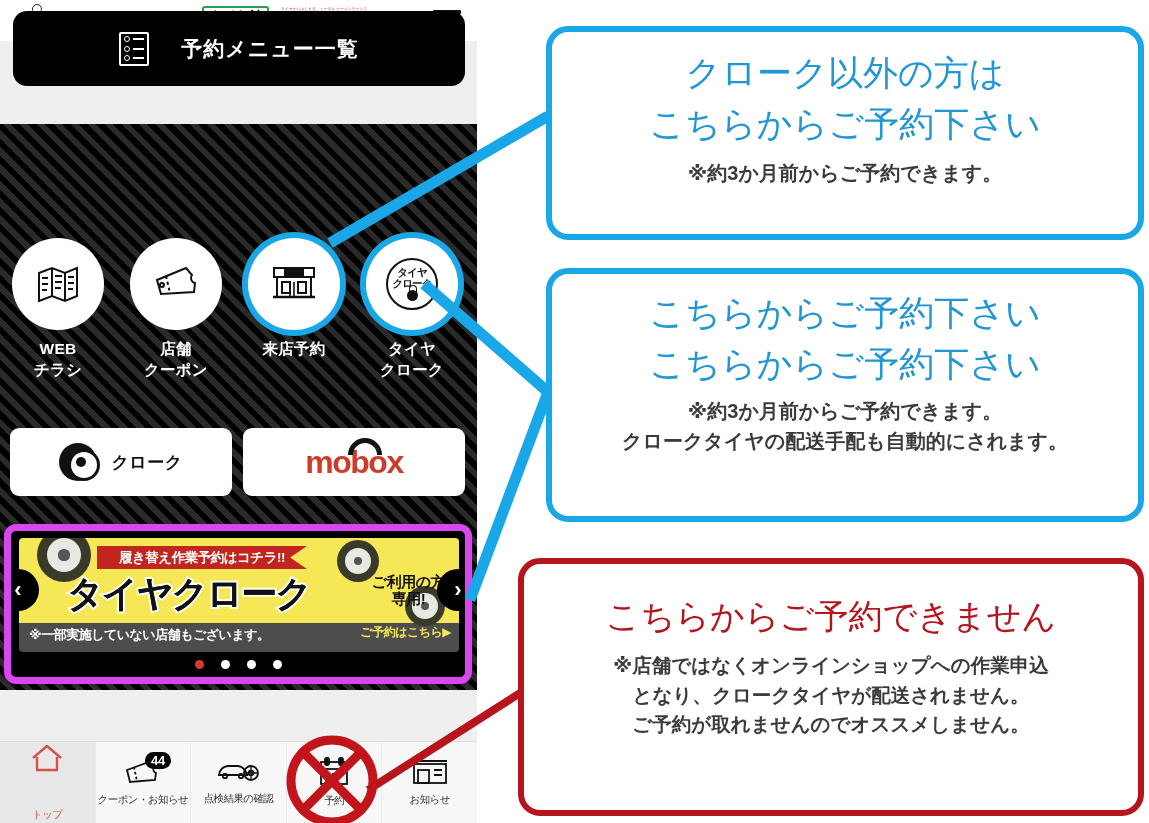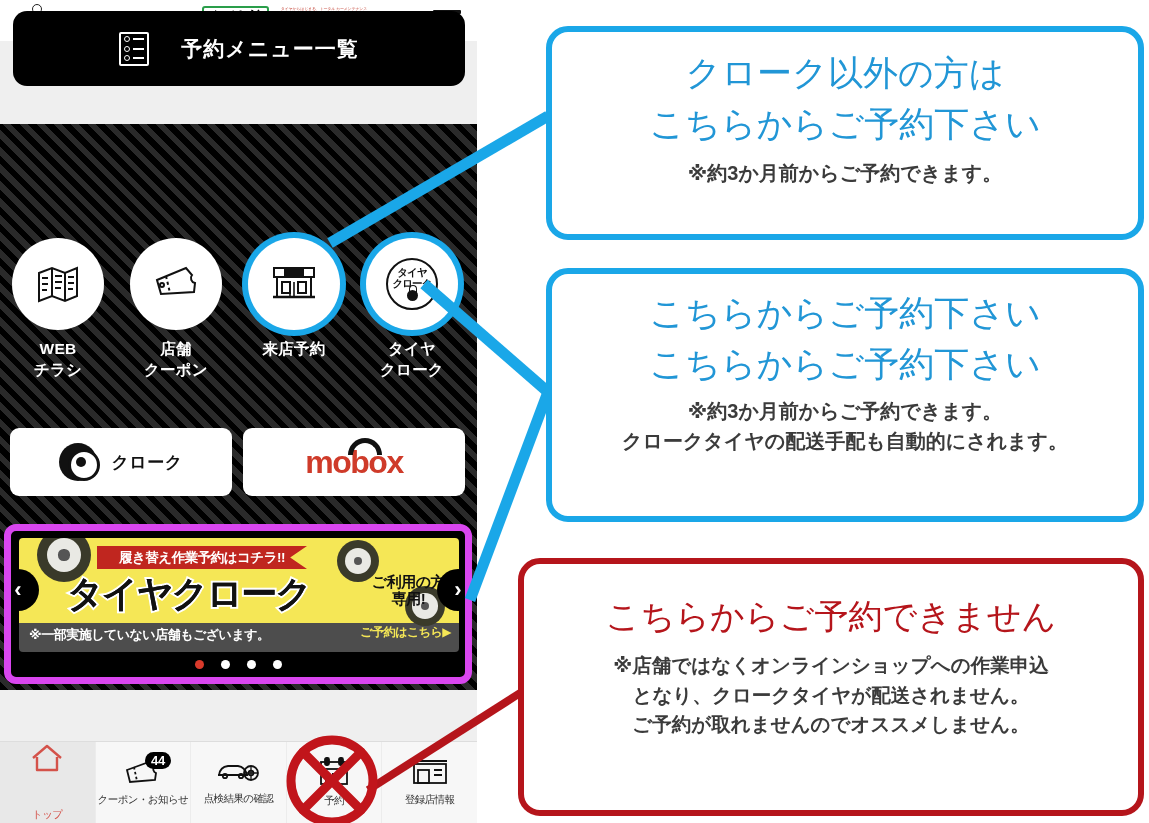--- a/index.html
+++ b/index.html
@@ -418,21 +418,21 @@
 
       <div class="nav-cell" style="border-right:none;">
         <svg width="40" height="28" viewBox="0 0 40 28">
           <g fill="none" stroke="#111" stroke-width="1.8">
             <path d="M3 3 h34"></path>
             <rect x="4" y="6" width="32" height="19"></rect>
             <rect x="8" y="12" width="11" height="13"></rect>
             <path d="M24 12 h8 M24 17 h8"></path>
           </g>
         </svg>
-        <div class="nlbl">登録店情報</div>
+        <div class="nlbl">お知らせ</div>
       </div>
     </div>
 
     <svg class="prohibit" viewBox="0 0 92 92">
       <circle cx="46" cy="46" r="41" fill="none" stroke="#c1151b" stroke-width="9"></circle>
       <path d="M17 17 L75 75 M75 17 L17 75" stroke="#c1151b" stroke-width="9" stroke-linecap="round"></path>
     </svg>
   </div>
 
   <svg class="conn" style="left:0;top:0;width:1149px;height:823px;" viewBox="0 0 1149 823">

